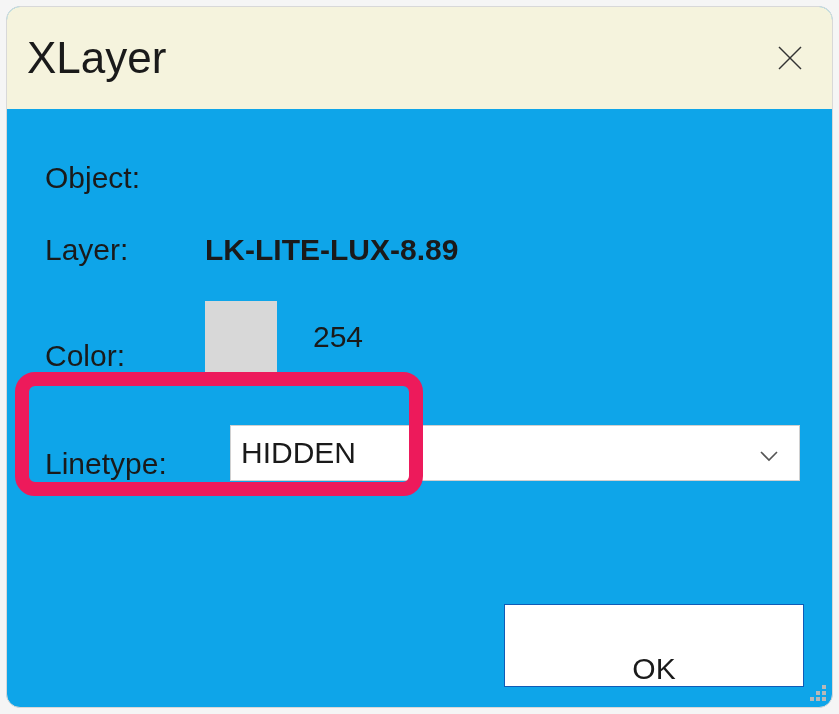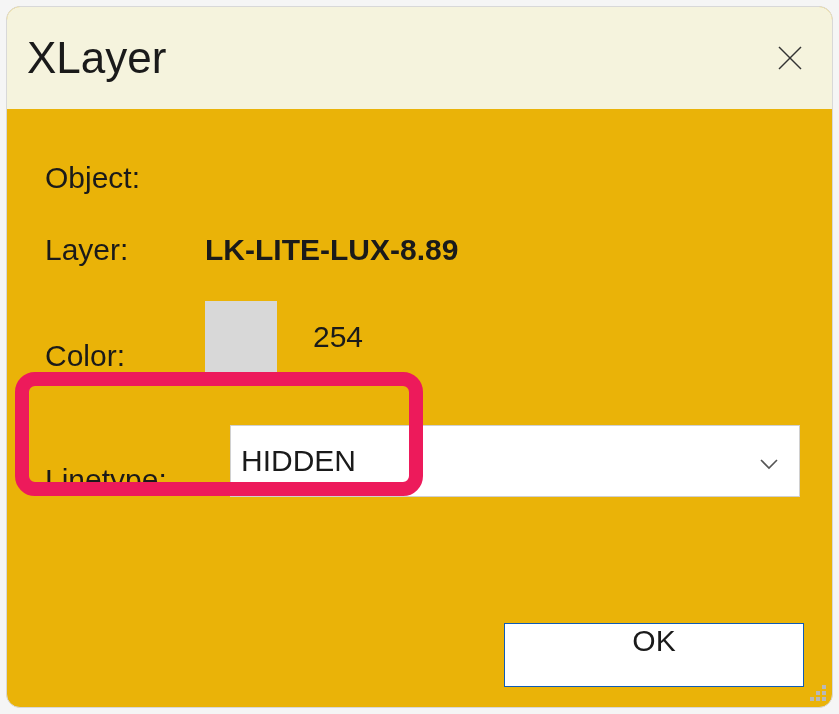--- a/index.html
+++ b/index.html
@@ -14,21 +14,21 @@
     height: 714px;
     position: relative;
     overflow: hidden;
   }
   .dialog {
     position: absolute;
     top: 6px;
     left: 6px;
     right: 6px;
     bottom: 6px;
-    background: #eab308;
+    background: #0ea5e9;
     border: 1px solid #d8d8d8;
     border-radius: 14px;
     display: flex;
     flex-direction: column;
     overflow: hidden;
   }
   .titlebar {
     background: #f5f3dd;
     height: 102px;
     display: flex;
@@ -91,21 +91,21 @@
     left: 8px;
     top: 263px;
     width: 408px;
     height: 124px;
     border: 14px solid #ed1a5b;
     border-radius: 20px;
     pointer-events: none;
   }
   .linetype-select {
     flex: 1;
-    height: 72px;
+    height: 56px;
     border: 1px solid #d0d0d0;
     background: #ffffff;
     display: flex;
     align-items: center;
     justify-content: space-between;
     padding: 0 18px 0 10px;
     font-size: 30px;
     color: #1a1a1a;
     cursor: pointer;
     max-width: 570px;
@@ -118,28 +118,28 @@
     margin-top: 20px;
     gap: 25px;
   }
   .button-row {
     display: flex;
     justify-content: flex-end;
     padding: 20px 28px 20px 28px;
   }
   .ok-button {
     width: 300px;
-    height: 64px;
+    height: 83px;
     border: 1px solid #0f5bb7;
     background: #ffffff;
     font-size: 30px;
     color: #1a1a1a;
     cursor: pointer;
     display: flex;
-    align-items: flex-start;
+    align-items: flex-end;
     justify-content: center;
   }
   .resize-grip {
     position: absolute;
     right: 4px;
     bottom: 4px;
     width: 24px;
     height: 24px;
   }
   .resize-grip svg {

